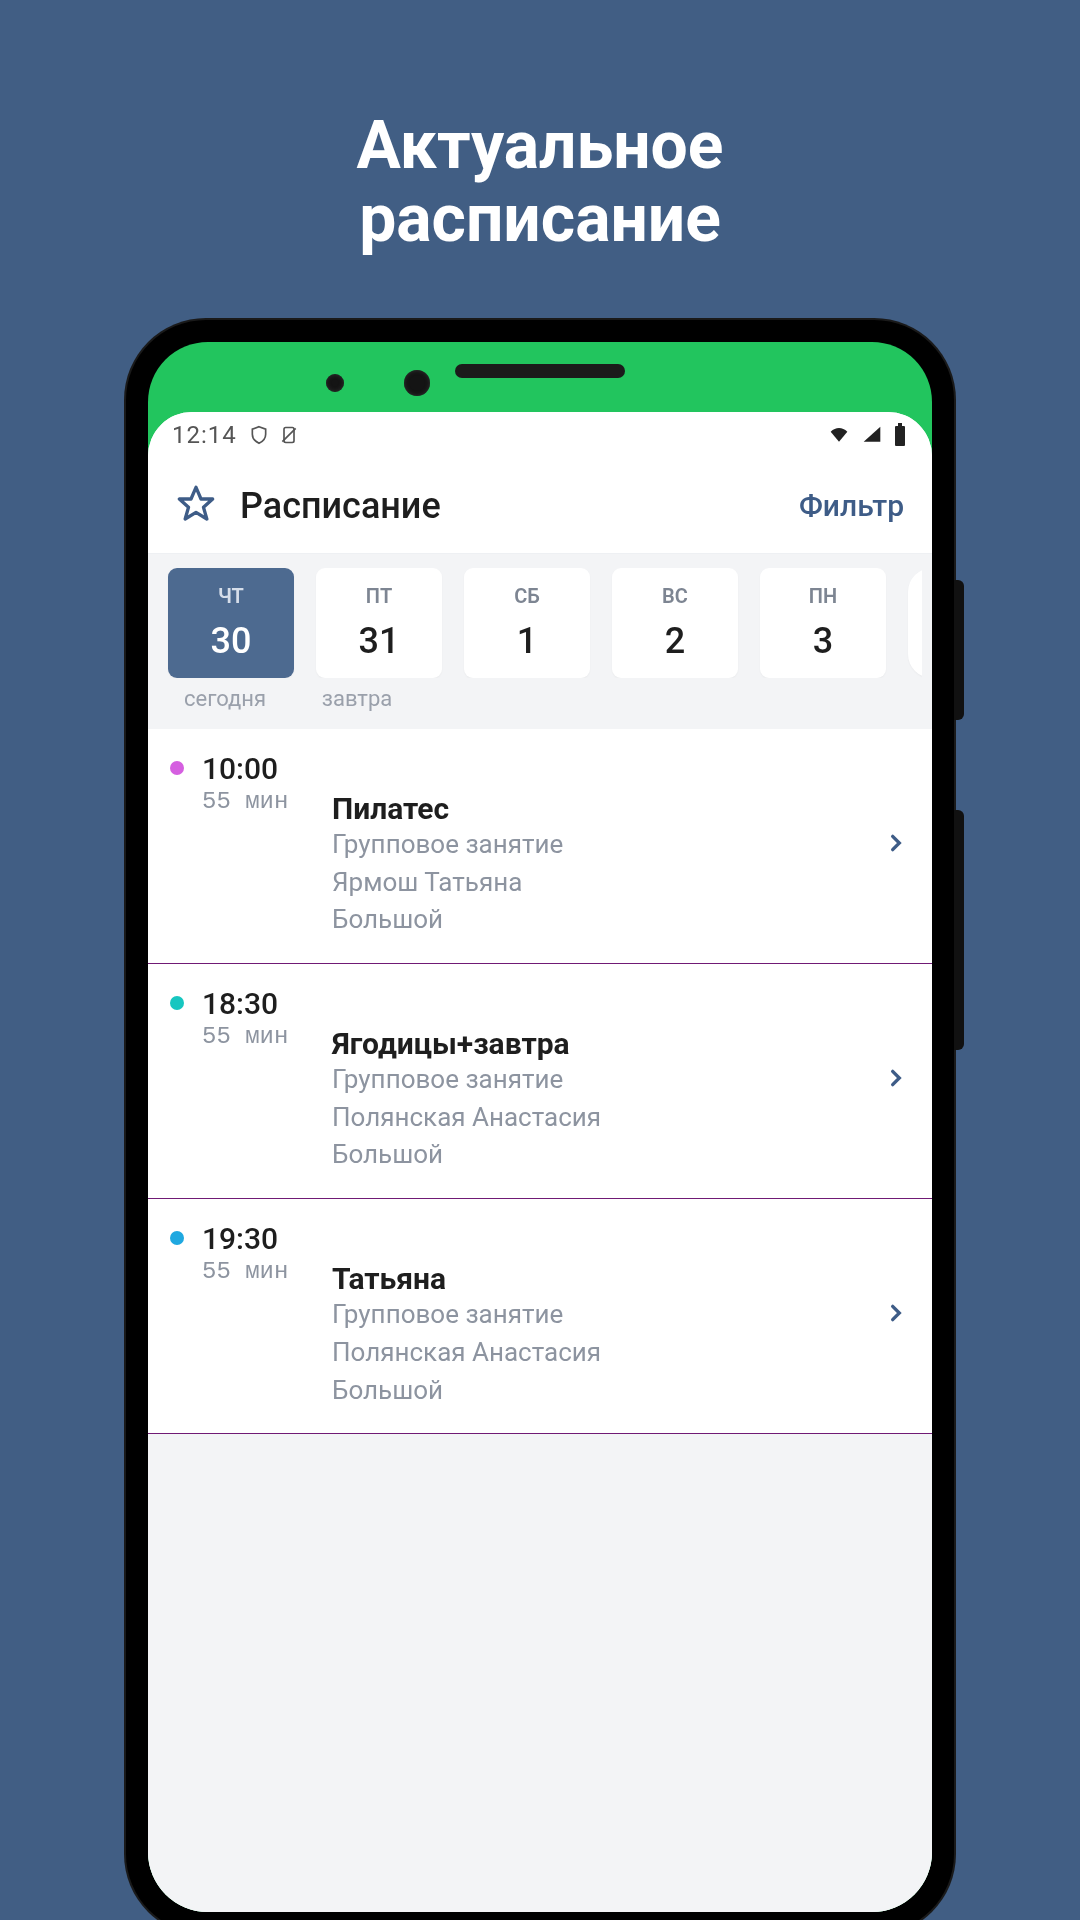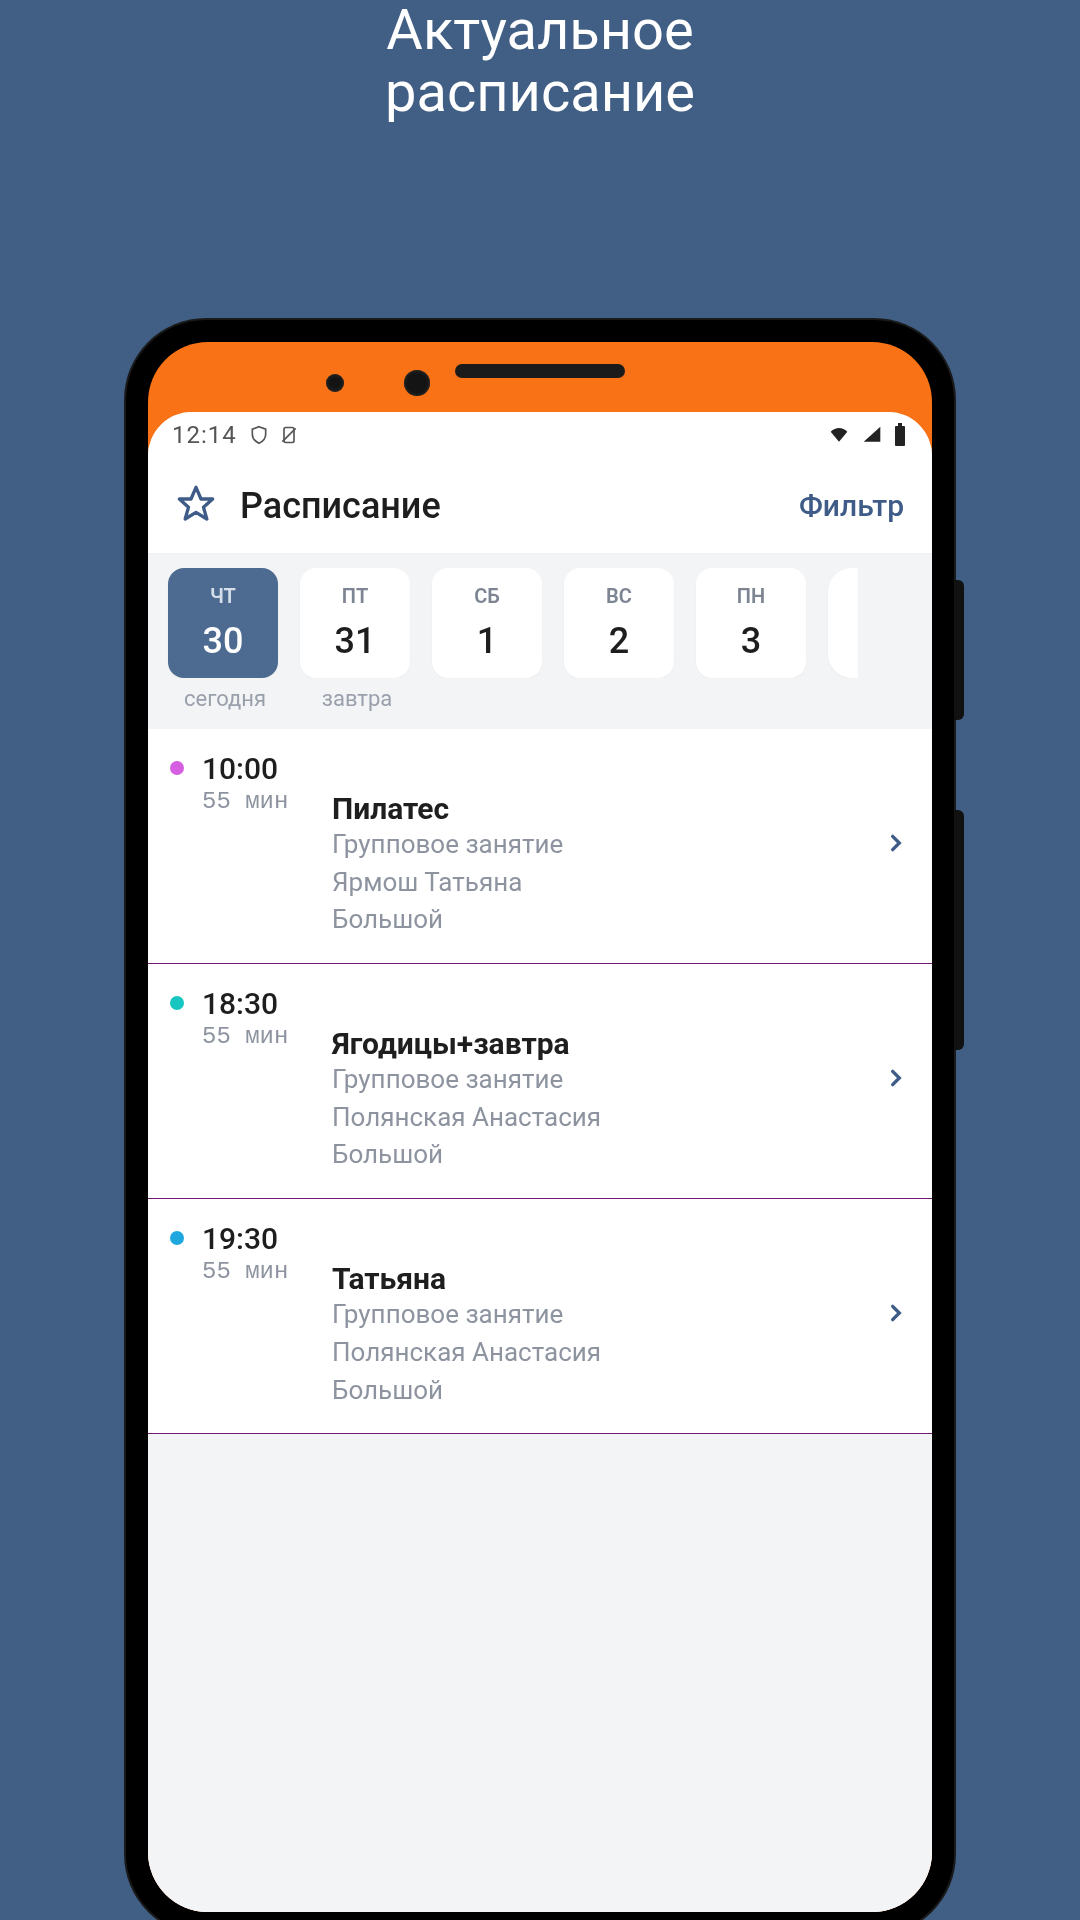--- a/index.html
+++ b/index.html
@@ -5,24 +5,25 @@
   * { box-sizing: border-box; margin: 0; padding: 0; }
   html, body { width: 1080px; height: 1920px; }
   body {
     background: #415e84;
     font-family: -apple-system, Roboto, "Helvetica Neue", Arial, sans-serif;
     overflow: hidden;
     position: relative;
   }
   .promo-title {
     color: #ffffff;
-    font-size: 56px;
-    font-weight: 400;
+    font-size: 66px;
+    font-weight: 700;
     text-align: center;
     line-height: 1.1;
+    padding-top: 110px;
   }
   .phone {
     position: absolute;
     top: 320px;
     left: 50%;
     transform: translateX(-50%);
     width: 828px;
     background: #000;
     border-radius: 80px;
     padding: 22px;
@@ -31,21 +32,21 @@
   .phone-side-btn {
     position: absolute;
     right: -10px;
     width: 10px;
     background: #111;
     border-radius: 0 6px 6px 0;
   }
   .phone-side-btn.b1 { top: 260px; height: 140px; }
   .phone-side-btn.b2 { top: 490px; height: 240px; }
   .phone-inner {
-    background: #f97316;
+    background: #22c55e;
     border-radius: 60px;
     padding-top: 70px;
     overflow: hidden;
   }
   .phone-speaker {
     position: absolute;
     top: 44px; left: 50%; transform: translateX(-50%);
     width: 170px; height: 14px;
     background: #1b1b1b;
     border-radius: 10px;
@@ -116,24 +117,24 @@
   }
   .cal-months .m1 { width: 132px; text-align: center; }
   .cal-months .m2 { flex: 1; text-align: left; padding-left: 206px; }
   .cal-days {
     display: flex;
     gap: 22px;
     padding: 0 10px;
     overflow: hidden;
   }
   .daycell {
-    width: 110px;
+    width: 126px;
     height: 110px;
     background: #ffffff;
-    border-radius: 16px;
+    border-radius: 9px;
     display: flex;
     flex-direction: column;
     align-items: center;
     justify-content: center;
     flex-shrink: 0;
     box-shadow: 0 1px 2px rgba(0,0,0,0.04);
   }
   .daycell.active { background: #4d6a90; }
   .daycell .dow { font-size: 20px; color: #7d8592; font-weight: 600; }
   .daycell .dnum { font-size: 36px; color: #1e1e1e; font-weight: 500; margin-top: 12px; }

